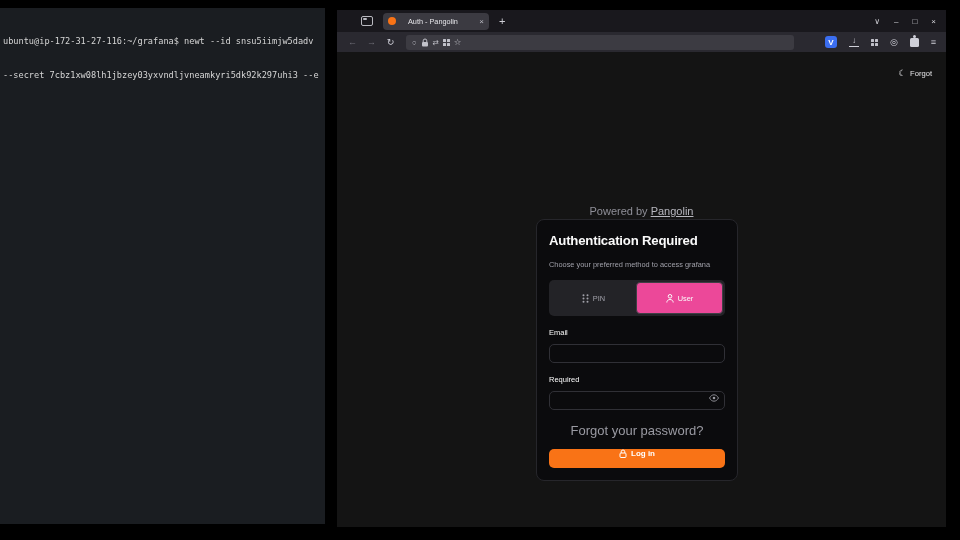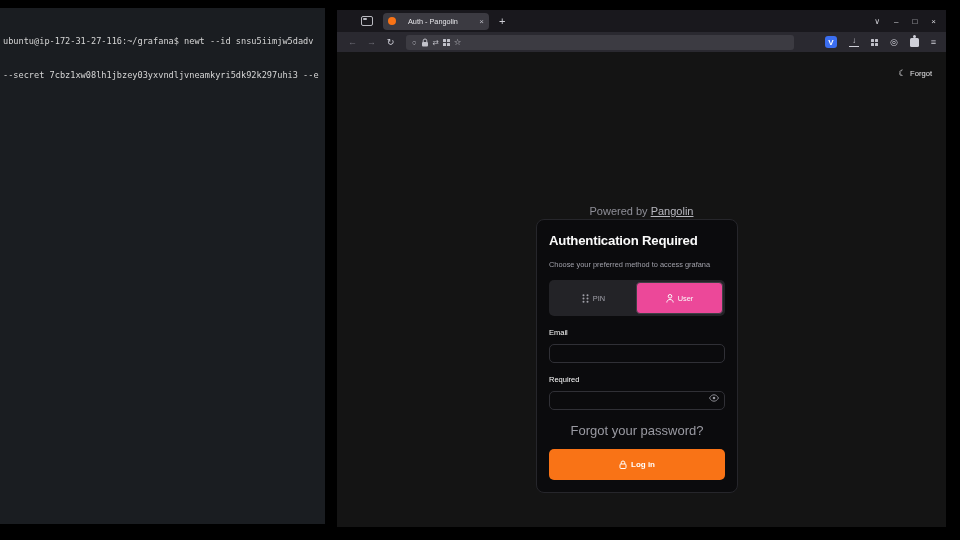--- a/index.html
+++ b/index.html
@@ -80,23 +80,23 @@
           padding:2px; display:flex; }
   .seg { flex:1; display:flex; align-items:center; justify-content:center; gap:4px;
          font-size:7.4px; color:#a1a1aa; border-radius:4px; }
   .seg.active { background:#ec4899; border:1px solid #3f3f45; color:#fafafa; }
   .field-label { margin-top:12px; font-size:7.5px; font-weight:normal; color:#fafafa; }
   .input-wrap { position:relative; margin-top:5px; }
   .tinput { width:100%; height:19px; background:transparent; border:1px solid #303036;
             border-radius:5px; color:#e4e4e7; font-size:8px; padding:0 6px; outline:none; }
   .eye { position:absolute; right:6px; top:5px; }
   .forgot { margin-top:13px; text-align:center; font-size:13px; color:#9a9aa2; }
-  .login-btn { margin-top:11px; width:100%; height:31px; background:#f97316; border:none;
+  .login-btn { margin-top:11px; width:100%; height:19px; background:#f97316; border:none;
                border-radius:5px; color:#fff; font-size:8px; font-weight:bold;
-               display:flex; align-items:center; justify-content:center; gap:4px;
+               display:flex; justify-content:center; gap:4px;
                font-family:inherit; }
 </style>
 </head>
 <body>
 
 <div class="terminal">
   <div>ubuntu@ip-172-31-27-116:~/grafana$ newt --id snsu5iimjw5dadv</div>
   <div>--secret 7cbz1xw08lh1jbzey03yxvndljvneamkyri5dk92k297uhi3 --e</div>
 </div>
 

